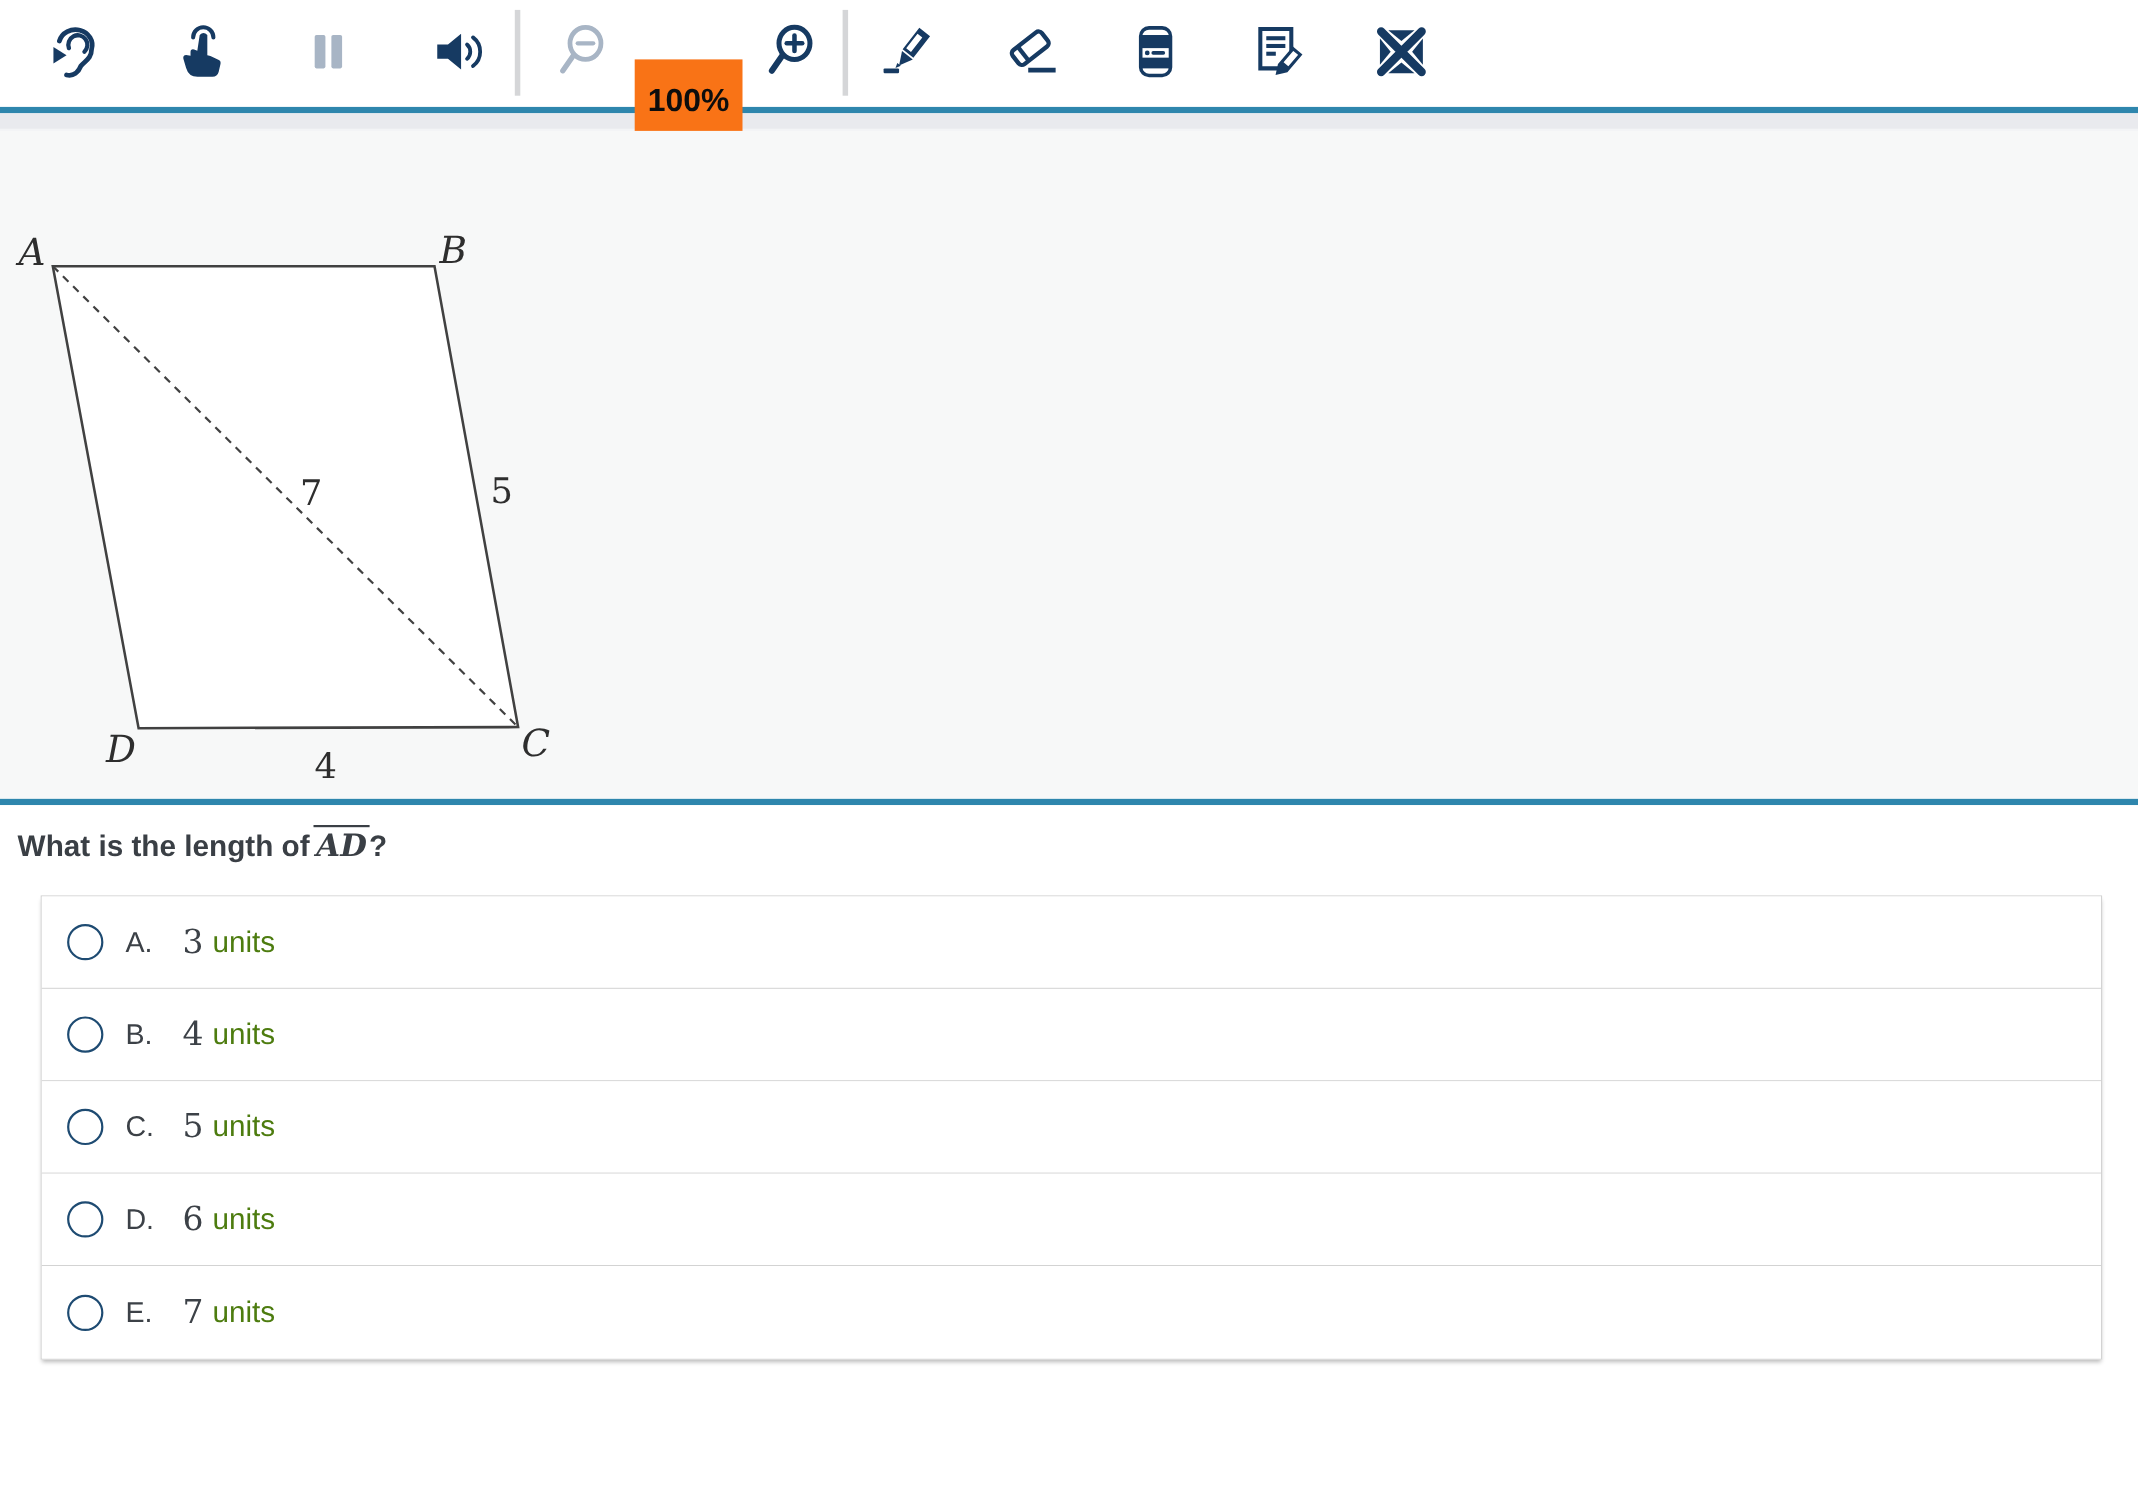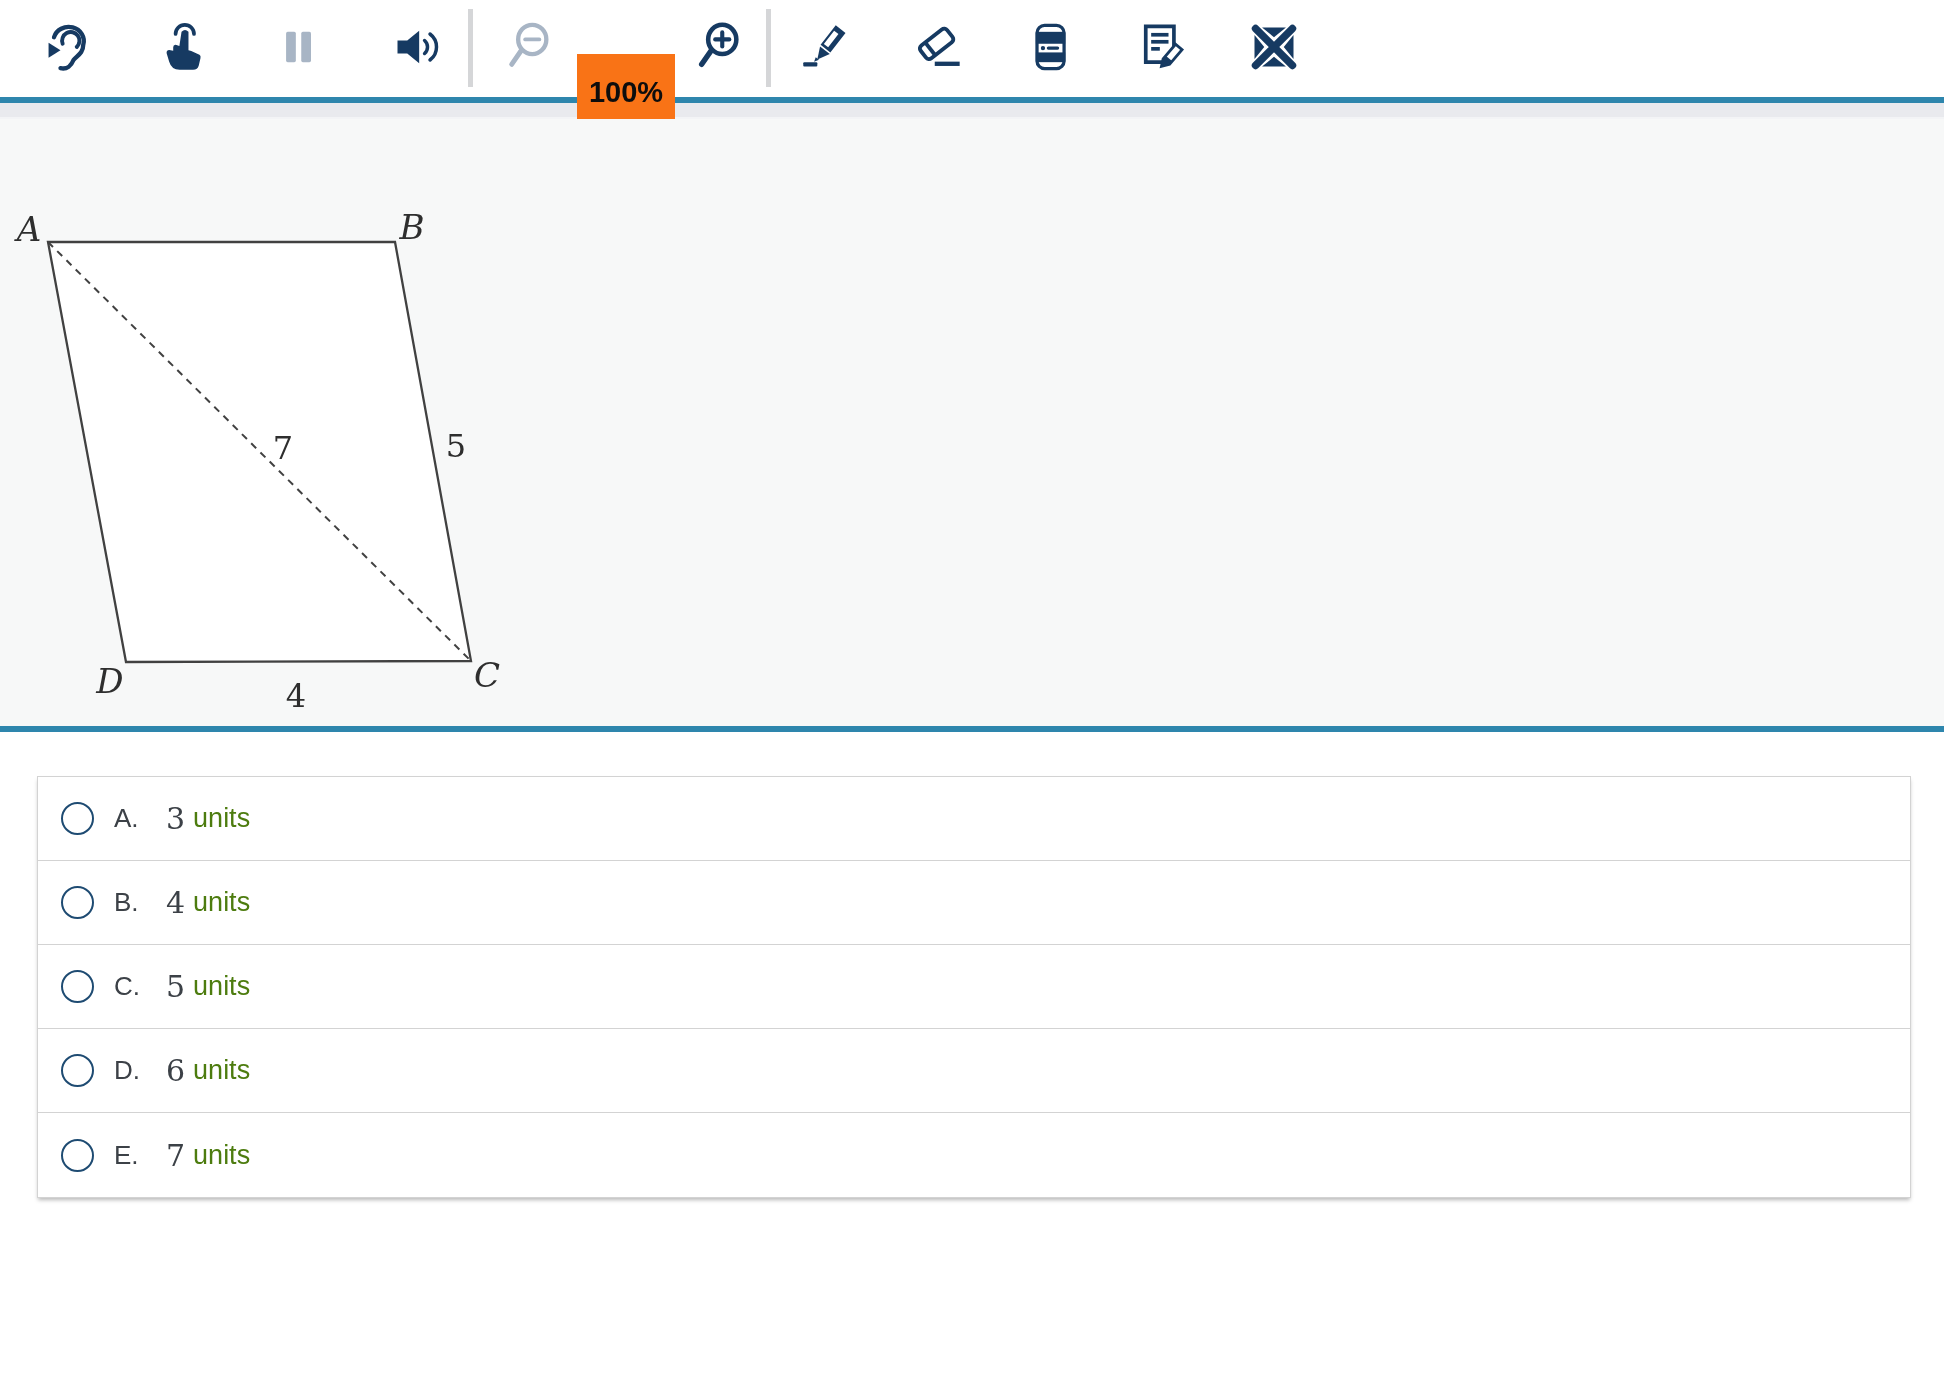--- a/index.html
+++ b/index.html
@@ -193,20 +193,23 @@
     <text class="vertex" x="110" y="512" text-anchor="middle">D</text>
     <text class="measure" x="283" y="278" text-anchor="middle">7</text>
     <text class="measure" x="456" y="276" text-anchor="middle">5</text>
     <text class="measure" x="296" y="526" text-anchor="middle">4</text>
   </svg>
 </div>
 
 <div class="divider2"></div>
 
 <div class="section2">
+  <div class="prompt">
+    <span>What is the length of</span><span class="seg">AD</span><span>?</span>
+  </div>
 
   <div class="options">
 
     <div class="opt-row">
       <span class="radio"></span>
       <span class="opt-letter">A.</span>
       <span class="opt-number">3</span>
       <span class="opt-unit">units</span>
     </div>
 

